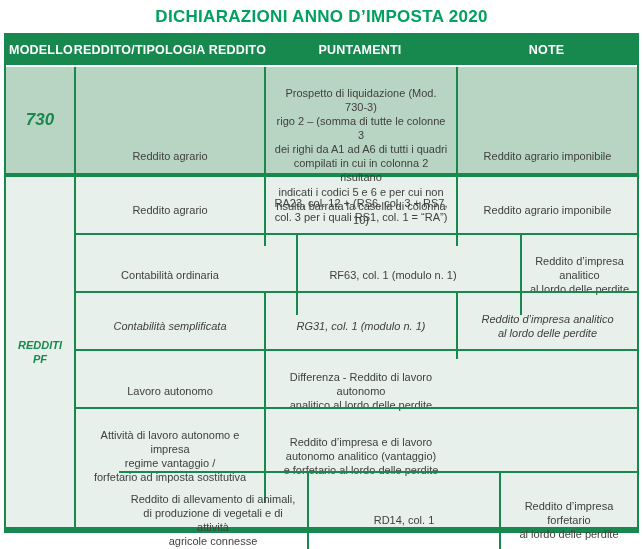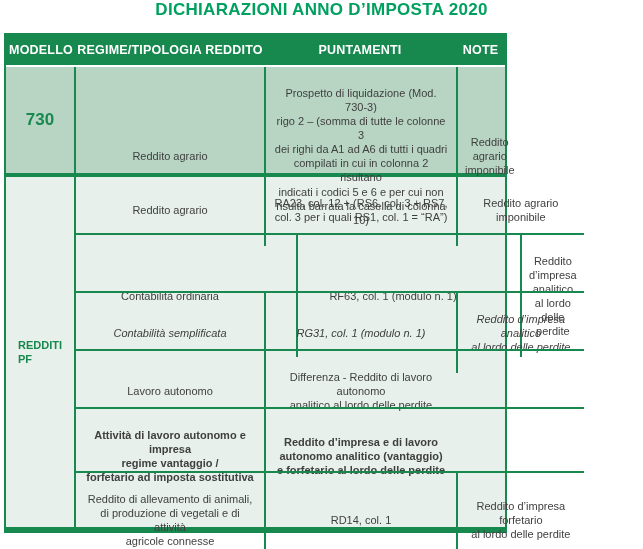--- a/index.html
+++ b/index.html
@@ -16,26 +16,27 @@
     font-family:"Liberation Sans", sans-serif;
     color:var(--txt);
     overflow:hidden;
   }
   .page{width:643px;height:549px;position:relative;}
   .title{
     text-align:center;
     font-size:17px;
     font-weight:bold;
     color:var(--title-green);
+    padding-top:7px;
     letter-spacing:0.3px;
   }
   .table{
     position:absolute;
     left:4px; top:33px;
-    width:503px;
+    width:635px;
     border:2px solid var(--green);
     border-bottom:6px solid var(--green);
     background:#fff;
   }
   .thead{
     display:grid;
     grid-template-columns:70px 188px 192px 1fr;
     background:var(--green);
     height:32px;
     border-bottom:2px solid #ffffff;
@@ -55,23 +56,25 @@
   .group + .group{border-top:4px solid var(--green);}
   .group-730{background:var(--g1bg);}
   .group-redditi{background:var(--g2bg);}
   .modello{
     width:70px;
     flex:0 0 70px;
     border-right:2px solid var(--green);
     display:flex;
     align-items:center;
     justify-content:center;
+    text-align:center;
     color:var(--green);
     font-weight:bold;
     white-space:pre-line;
+    font-style:italic;
   }
   .modello.big{font-size:17px;}
   .modello.med{font-size:11px;line-height:1.3;}
   .rows{flex:1;display:flex;flex-direction:column;}
   .row{
     display:grid;
     grid-template-columns:188px 192px 1fr;
   }
   .rows .row + .row{border-top:2px solid var(--green);}
   .cell{
@@ -83,34 +86,34 @@
     line-height:1.28;
     padding:19px 7px;
     white-space:pre-line;
   }
   .cell + .cell{border-left:2px solid var(--green);}
   .r-g1{height:106px;}
   .g2-1{height:56px;}
   .g2-2{height:58px;gap:32px;}
   .g2-3{height:58px;font-style:italic;}
   .g2-4{height:58px;}
-  .g2-5{height:64px;font-weight:bold;}
-  .g2-6{height:56px;}
+  .g2-5{height:64px;}
+  .g2-6{height:56px;margin-left:43px;}
 </style>
 </head>
 <body>
 
 <div class="page">
   <div class="title">DICHIARAZIONI ANNO D’IMPOSTA 2020</div>
 
   <div class="table">
 
     <div class="thead">
       <div class="th">MODELLO</div>
-      <div class="th">REGIME/TIPOLOGIA REDDITO</div>
+      <div class="th">REDDITO/TIPOLOGIA REDDITO</div>
       <div class="th">PUNTAMENTI</div>
       <div class="th">NOTE</div>
     </div>
 
     <div class="group group-730">
       <div class="modello big">730</div>
       <div class="rows">
         <div class="row r-g1">
           <div class="cell">Reddito agrario</div>
           <div class="cell">Prospetto di liquidazione (Mod. 730-3)

